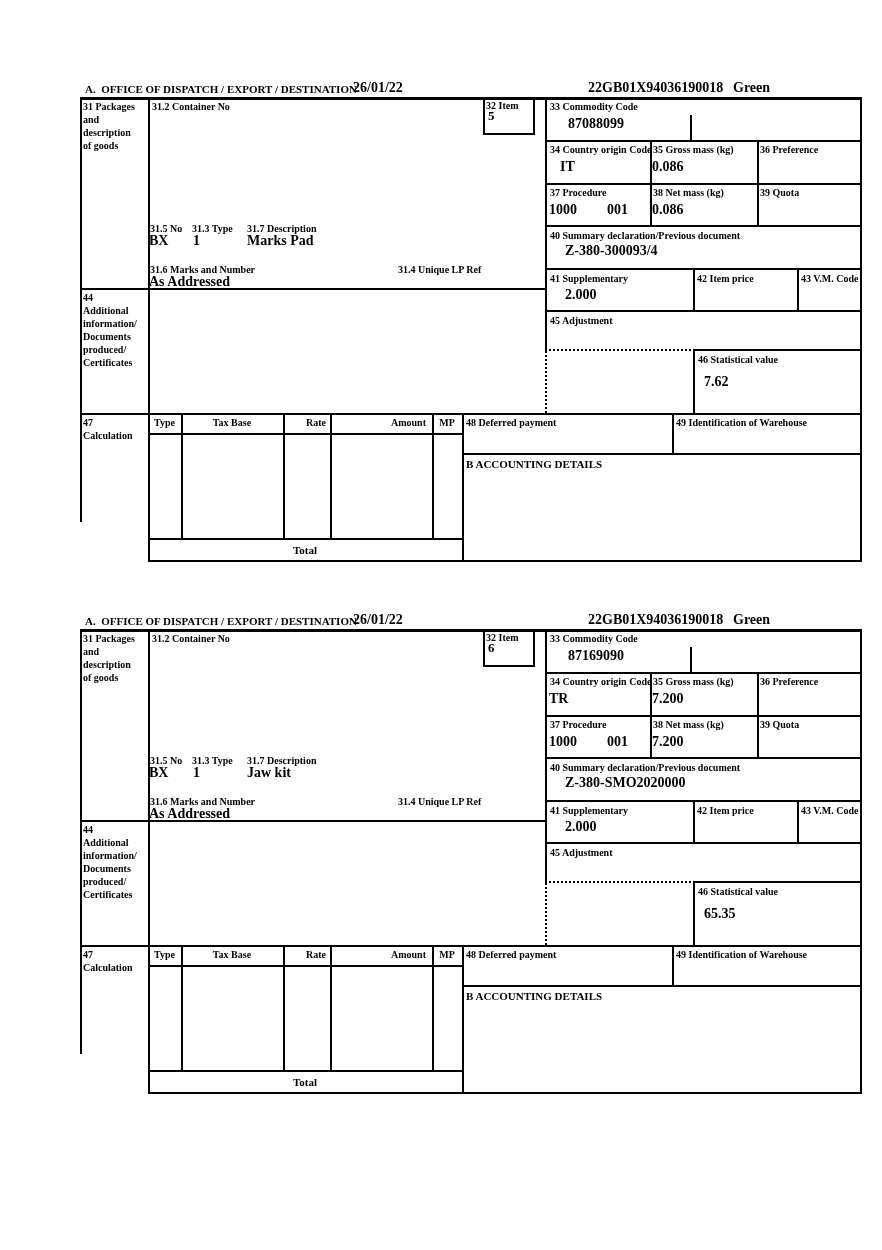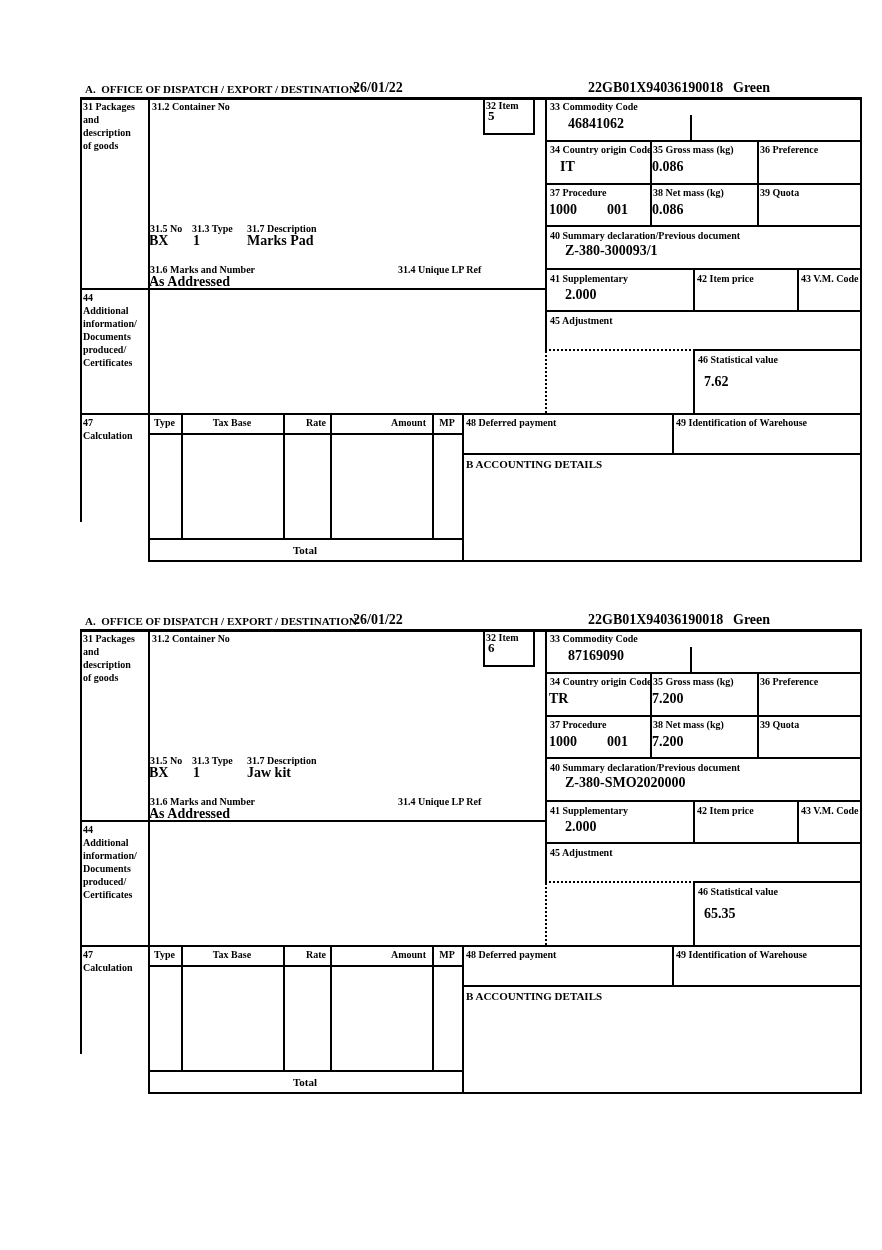--- a/index.html
+++ b/index.html
@@ -86,37 +86,37 @@
     <div class="lbl" style="left:167px;top:140px">31.7 Description</div>
     <div class="val" style="left:69px;top:151px">BX</div>
     <div class="val" style="left:113px;top:151px">1</div>
     <div class="val" style="left:167px;top:151px">Marks Pad</div>
 
     <div class="lbl" style="left:70px;top:181px">31.6 Marks and Number</div>
     <div class="lbl" style="left:318px;top:181px">31.4 Unique LP Ref</div>
     <div class="val" style="left:69px;top:192px">As Addressed</div>
 
     <div class="lbl" style="left:470px;top:18px">33 Commodity Code</div>
-    <div class="val" style="left:488px;top:34px">46841062</div>
+    <div class="val" style="left:488px;top:34px">87088099</div>
 
     <div class="lbl" style="left:470px;top:61px">34 Country origin Code</div>
     <div class="val" style="left:480px;top:77px">IT</div>
     <div class="lbl" style="left:573px;top:61px">35 Gross mass (kg)</div>
     <div class="val" style="left:572px;top:77px">0.086</div>
     <div class="lbl" style="left:680px;top:61px">36 Preference</div>
 
     <div class="lbl" style="left:470px;top:104px">37 Procedure</div>
     <div class="val" style="left:469px;top:120px">1000</div>
     <div class="val" style="left:527px;top:120px">001</div>
     <div class="lbl" style="left:573px;top:104px">38 Net mass (kg)</div>
     <div class="val" style="left:572px;top:120px">0.086</div>
     <div class="lbl" style="left:680px;top:104px">39 Quota</div>
 
     <div class="lbl" style="left:470px;top:147px">40 Summary declaration/Previous document</div>
-    <div class="val" style="left:485px;top:161px">Z-380-300093/1</div>
+    <div class="val" style="left:485px;top:161px">Z-380-300093/4</div>
 
     <div class="lbl" style="left:470px;top:190px">41 Supplementary</div>
     <div class="val" style="left:485px;top:205px">2.000</div>
     <div class="lbl" style="left:617px;top:190px">42 Item price</div>
     <div class="lbl" style="left:721px;top:190px">43 V.M. Code</div>
 
     <div class="lbl" style="left:470px;top:232px">45 Adjustment</div>
 
     <div class="lbl" style="left:618px;top:271px">46 Statistical value</div>
     <div class="val" style="left:624px;top:292px">7.62</div>

